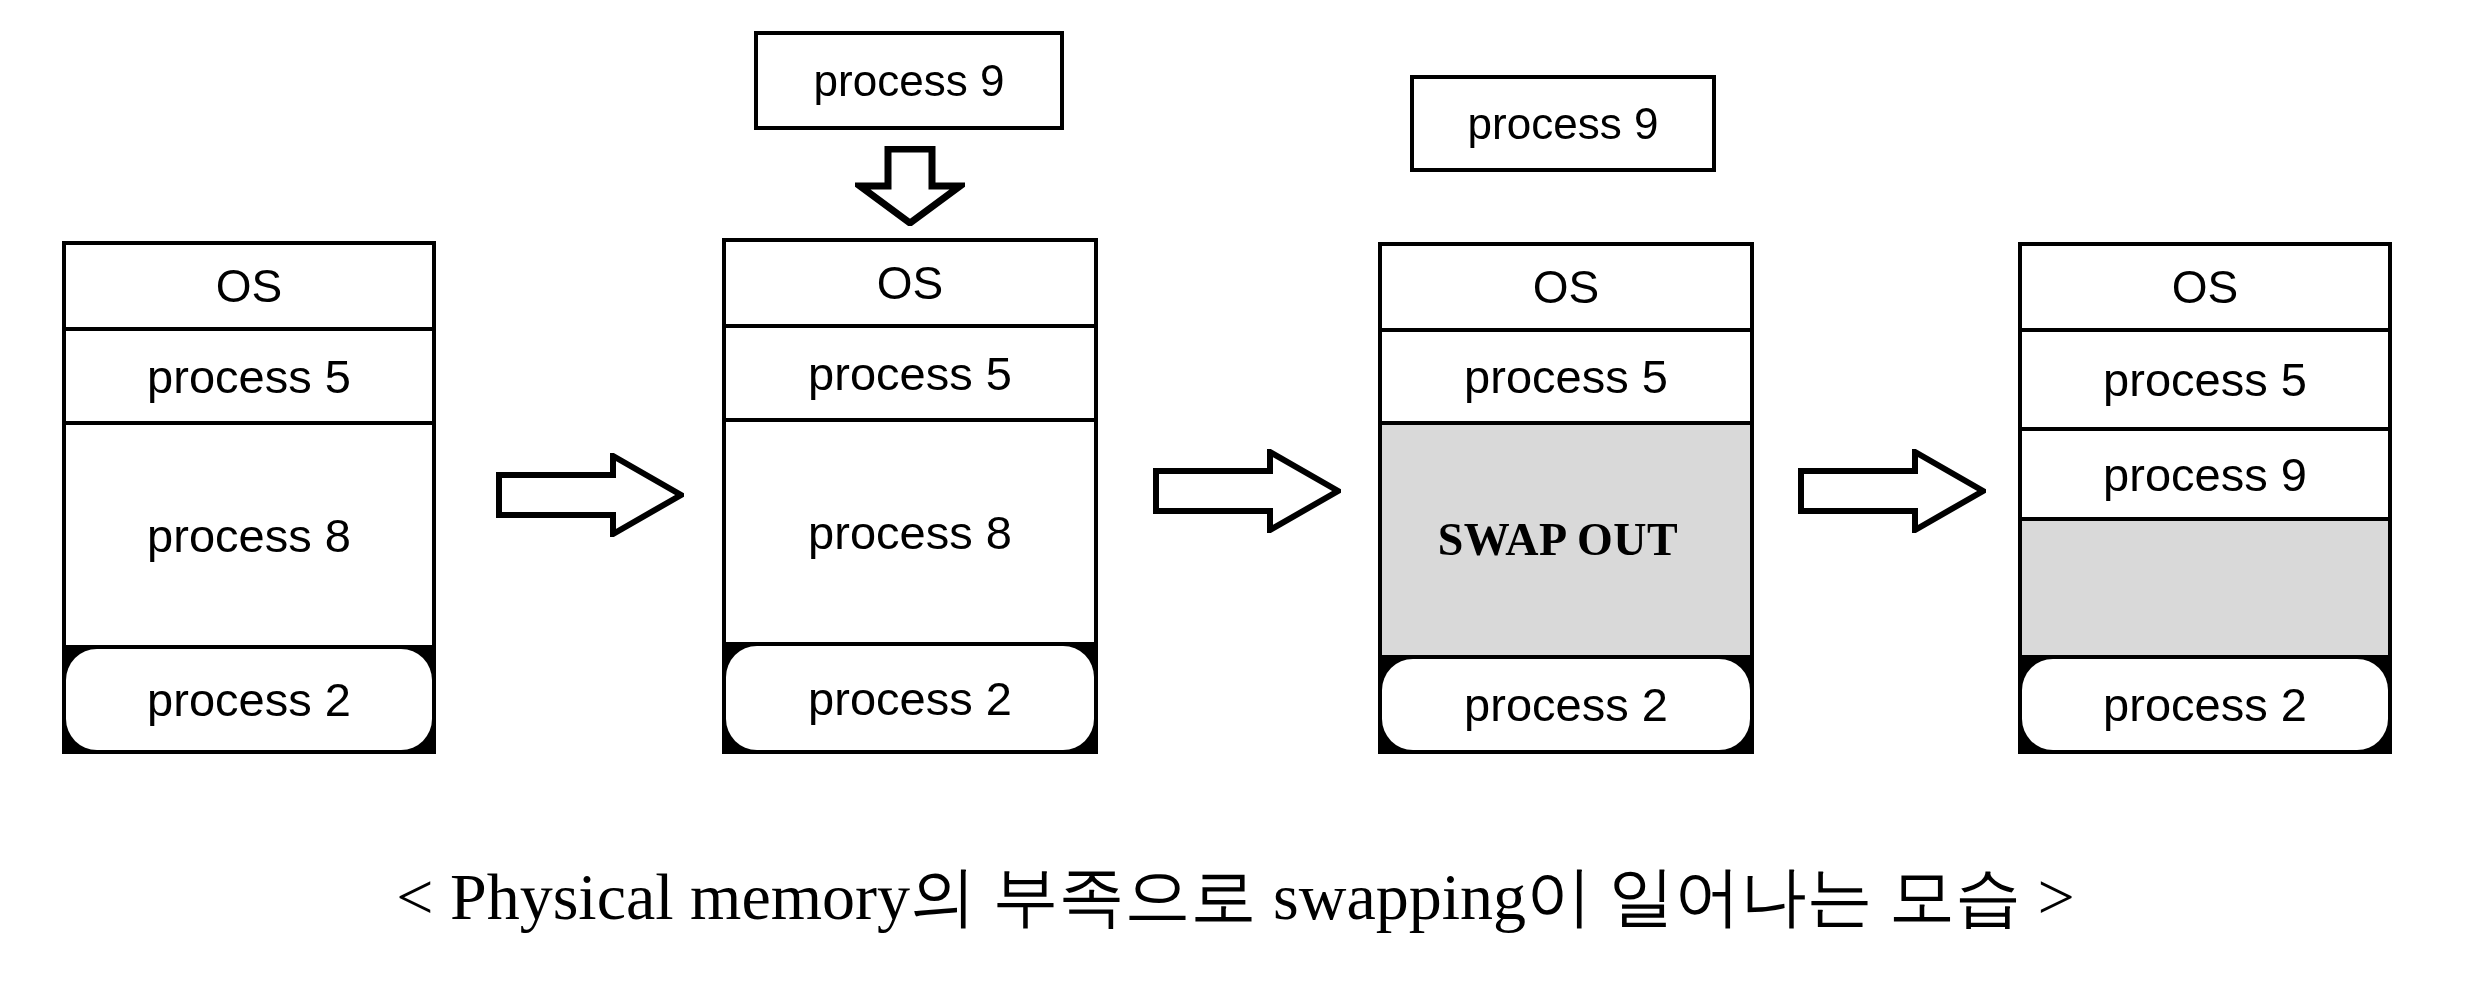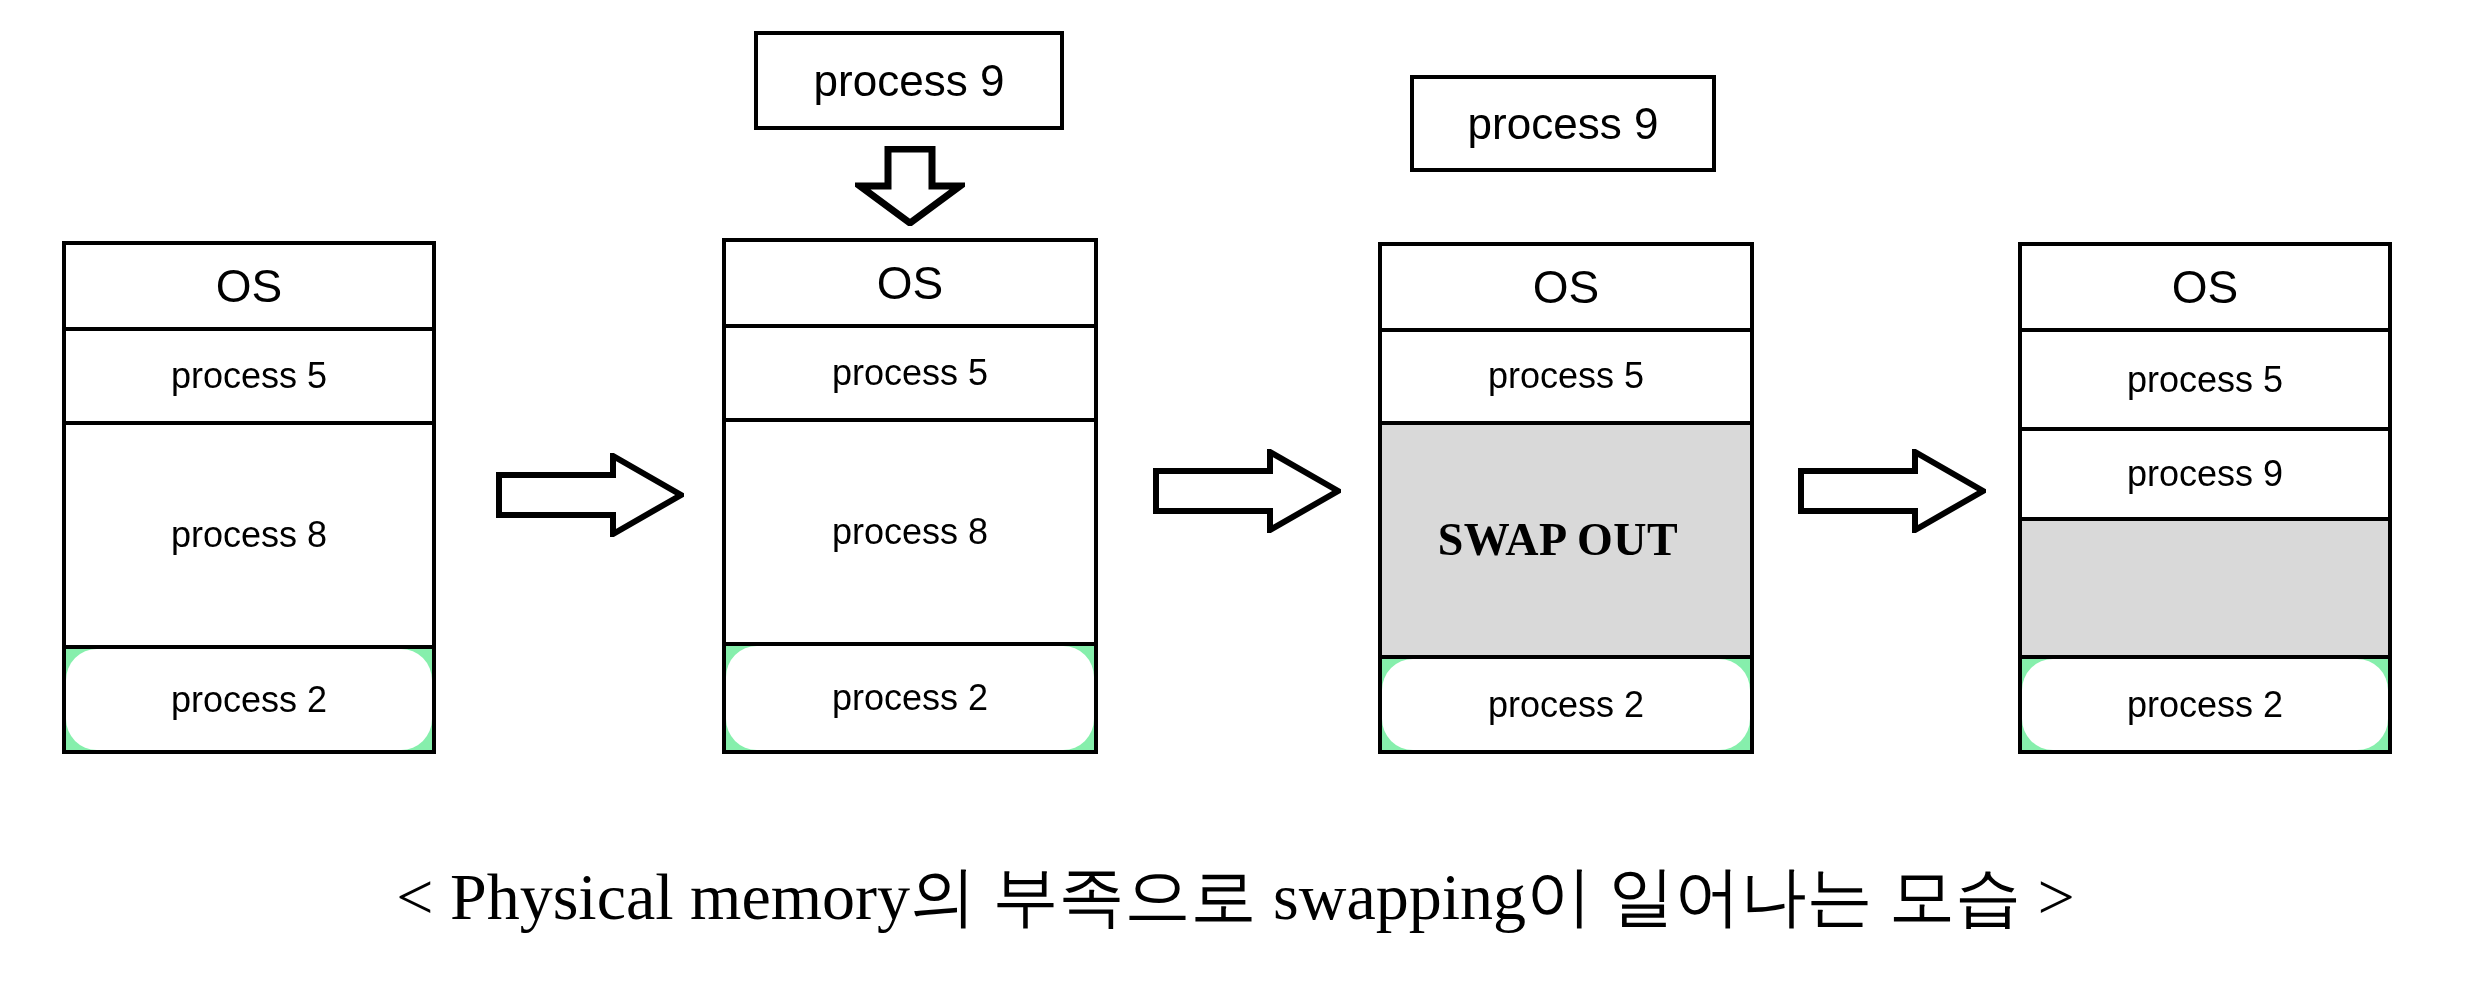--- a/index.html
+++ b/index.html
@@ -15,34 +15,34 @@
     background: #ffffff;
     overflow: hidden;
     font-family: "Liberation Sans", sans-serif;
   }
 
   
   .mem-block {
     position: absolute;
     box-sizing: border-box;
     border: 4px solid #000000;
-    background: #86efac;
+    background: #000000;
     display: flex;
     flex-direction: column;
   }
   .mem-row {
     box-sizing: border-box;
     position: relative;
     display: flex;
     align-items: center;
     justify-content: center;
     border-bottom: 4px solid #000000;
     background: #ffffff;
     font-family: "Liberation Sans", sans-serif;
-    font-size: 36px;
+    font-size: 47px;
     color: #000000;
     line-height: 1;
     white-space: nowrap;
   }
   .mem-row:last-child {
     border-bottom: none;
     border-radius: 31px;
   }
   .mem-row.os {
     font-size: 46px;

